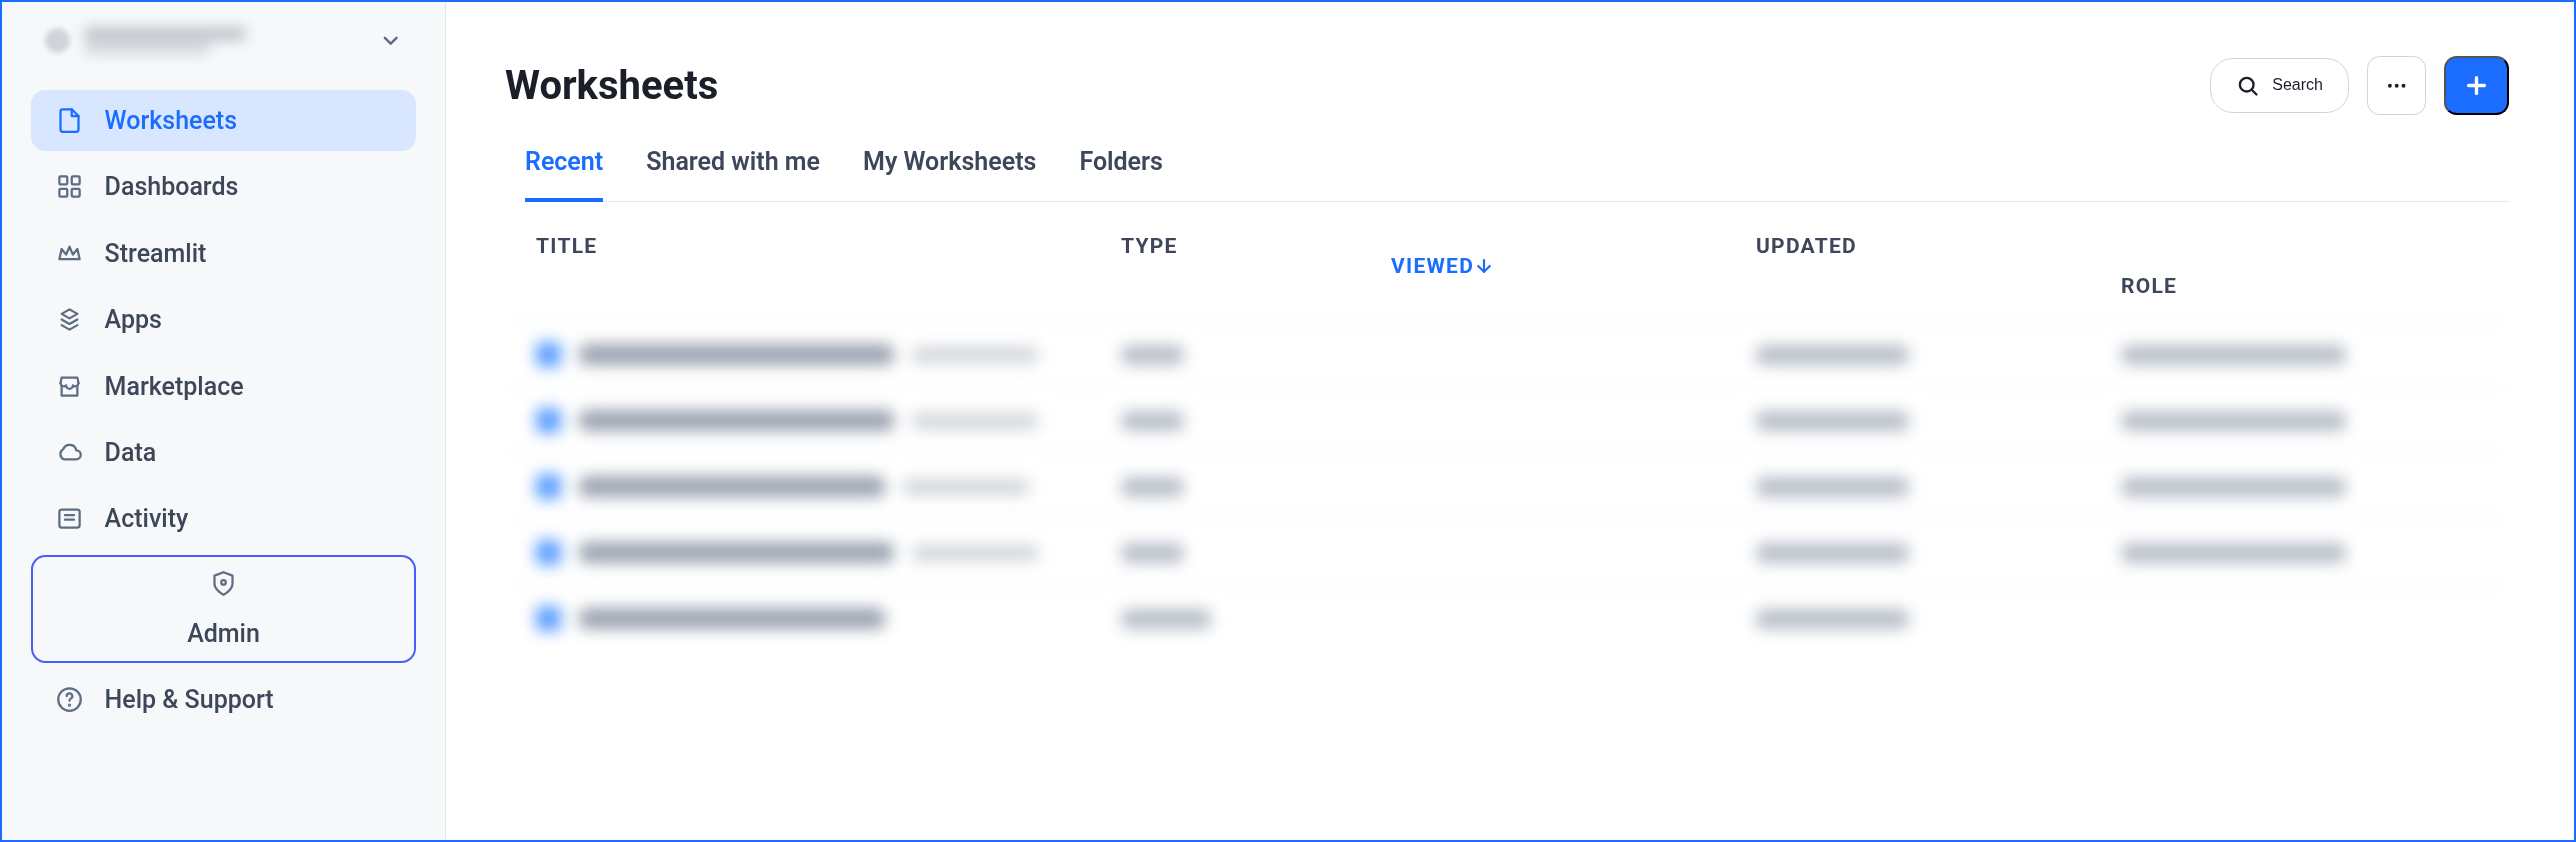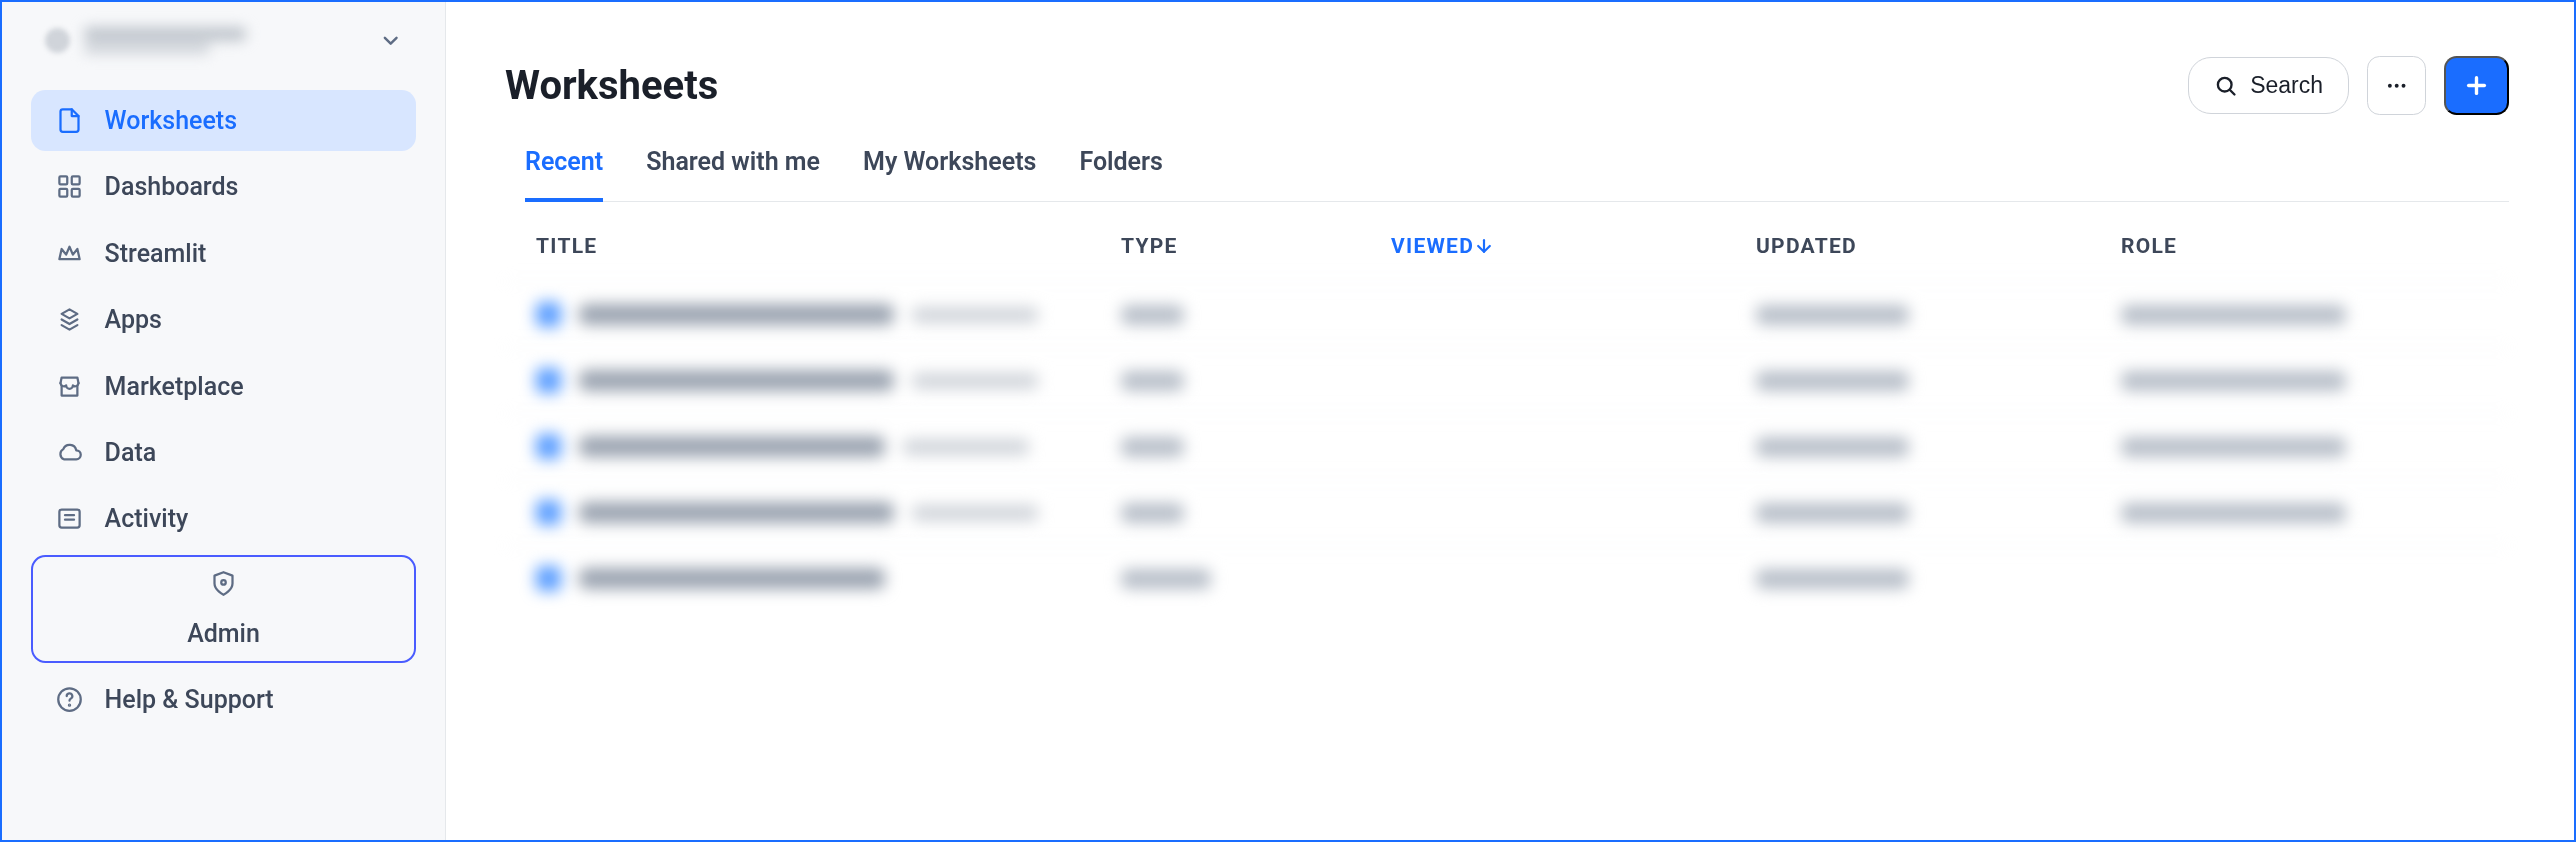--- a/index.html
+++ b/index.html
@@ -123,21 +123,21 @@
       align-items: center;
     }
     .search-btn {
       display: flex;
       align-items: center;
       gap: 12.6px;
       border: 0.9px solid #d0d4da;
       background: #fff;
       border-radius: 23px;
       padding: 14.4px 25px;
-      font-size: 23px;
+      font-size: 16px;
       color: #1a1f29;
       font-weight: 500;
       cursor: pointer;
     }
     .more-btn {
       border: 0.9px solid #d0d4da;
       background: #fff;
       border-radius: 12.6px;
       width: 59px;
       height: 59px;
@@ -188,21 +188,21 @@
     .th {
       font-size: 21px;
       font-weight: 700;
       letter-spacing: 0.06em;
       color: #3d4759;
     }
     .col-title { flex: 0 0 585px; }
     .col-type  { flex: 0 0 270px; }
     .col-viewed{ flex: 0 0 365px; display:flex; align-items:center; }
     .col-updated{ flex: 0 0 365px; }
-    .col-role  { flex: 1; }
+    .col-role  { flex: 1; margin-top: 40px; }
     .th.sorted { color: #1a6dff; }
     .table-body {
       display: flex;
       flex-direction: column;
     }
     .row {
       display: flex;
       align-items: center;
       padding: 20px 31px;
       border-top: 0.9px solid #eef0f3;

